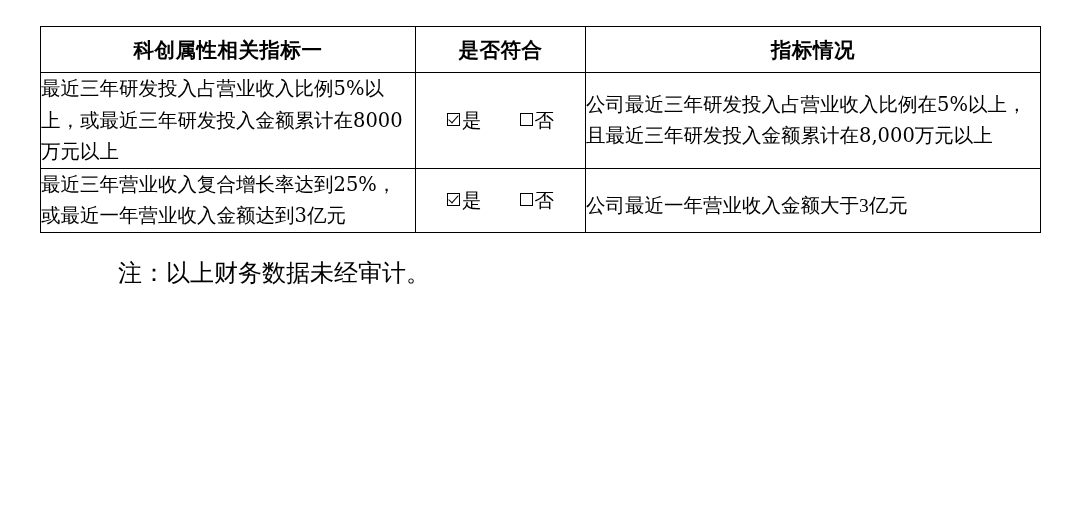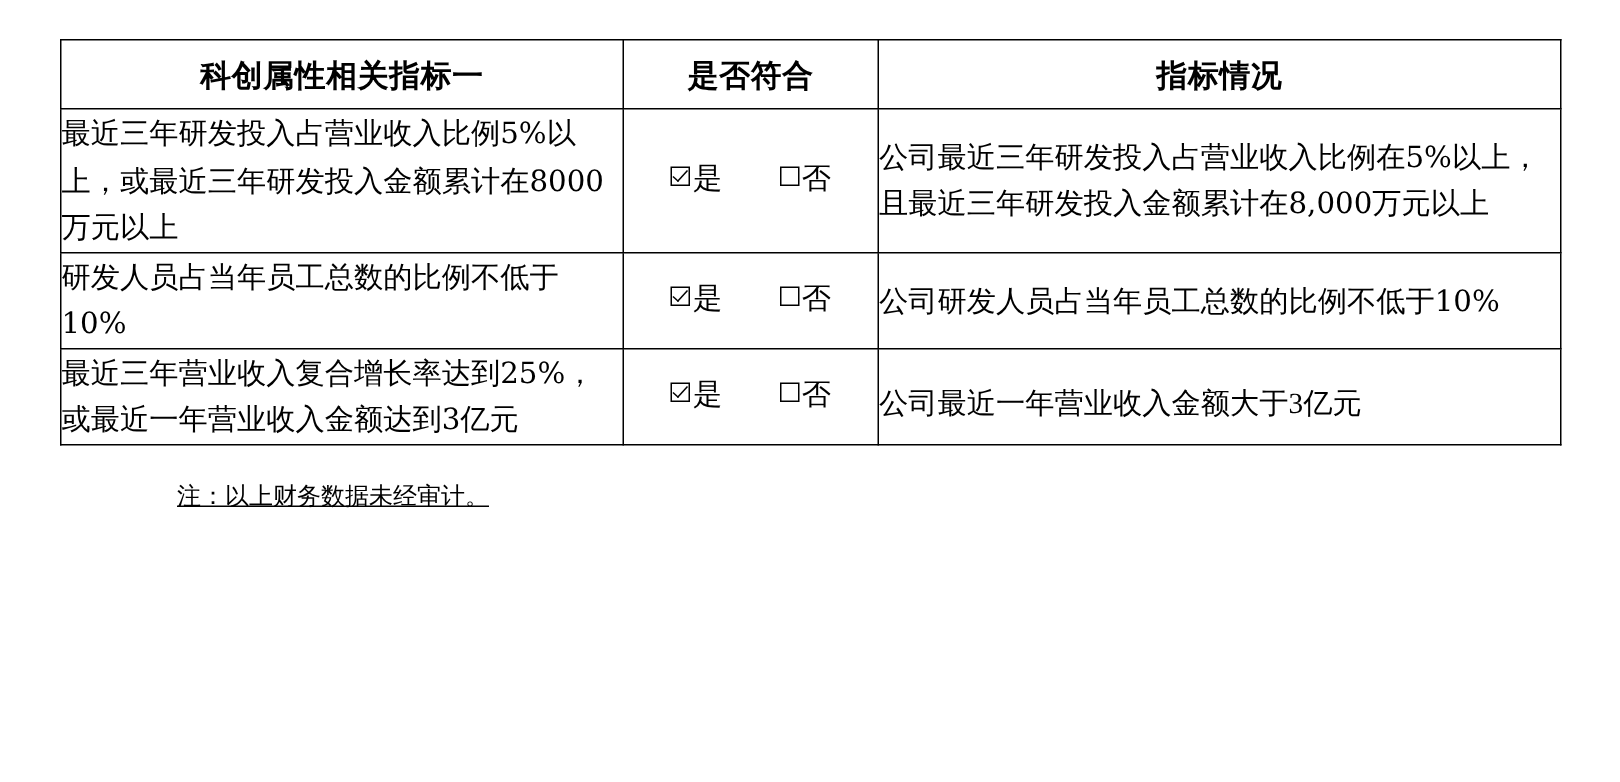--- a/index.html
+++ b/index.html
@@ -51,21 +51,20 @@
     line-height: 1.62;
     text-align: left;
   }
   .cell-text.mid {
     padding-top: 10px;
     font-family: Liberation Serif, serif;
   }
   .check-cell {
     text-align: center;
     white-space: nowrap;
-    font-family: Liberation Mono, monospace;
   }
   .check-group {
     display: inline-block;
     font-size: 19.5px;
     line-height: 1.5;
   }
   .opt {
     display: inline-block;
   }
   .opt + .opt {
@@ -88,23 +87,22 @@
     top: -1px;
     width: 4px;
     height: 9px;
     border: solid #000;
     border-width: 0 1.4px 1.4px 0;
     transform: rotate(42deg);
   }
   .note {
     margin: 22px 0 0 0;
     padding-left: 78px;
-    font-size: 16px;
+    font-size: 24px;
     line-height: 1.5;
-    text-decoration: underline;
   }
 </style>
 </head>
 <body>
 
 <div class="page">
 
   <table class="indicator-table">
     <colgroup>
       <col class="c1">
@@ -123,29 +121,20 @@
       <tr>
         <td class="cell-text">最近三年研发投入占营业收入比例5%以上，或最近三年研发投入金额累计在8000万元以上</td>
         <td class="check-cell">
           <span class="check-group">
             <span class="opt"><span class="box checked"></span><span>是</span></span><span class="opt"><span class="box"></span><span>否</span></span>
           </span>
         </td>
         <td class="cell-text">公司最近三年研发投入占营业收入比例在5%以上，且最近三年研发投入金额累计在8,000万元以上</td>
       </tr>
 
-      <tr>
-        <td class="cell-text">研发人员占当年员工总数的比例不低于10%</td>
-        <td class="check-cell">
-          <span class="check-group">
-            <span class="opt"><span class="box checked"></span><span>是</span></span><span class="opt"><span class="box"></span><span>否</span></span>
-          </span>
-        </td>
-        <td class="cell-text">公司研发人员占当年员工总数的比例不低于10%</td>
-      </tr>
 
 
       <tr>
         <td class="cell-text">最近三年营业收入复合增长率达到25%，或最近一年营业收入金额达到3亿元</td>
         <td class="check-cell">
           <span class="check-group">
             <span class="opt"><span class="box checked"></span><span>是</span></span><span class="opt"><span class="box"></span><span>否</span></span>
           </span>
         </td>
         <td class="cell-text mid">公司最近一年营业收入金额大于3亿元</td>

